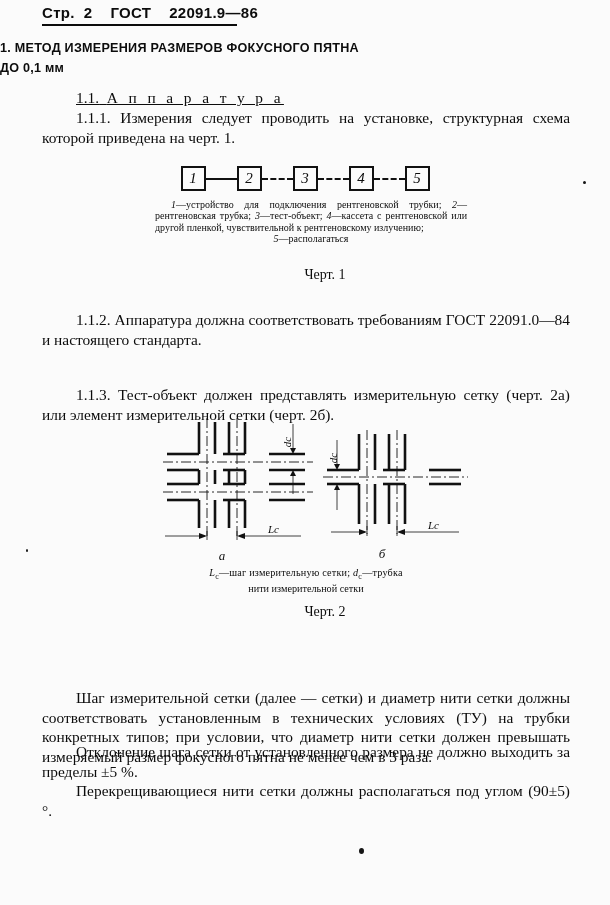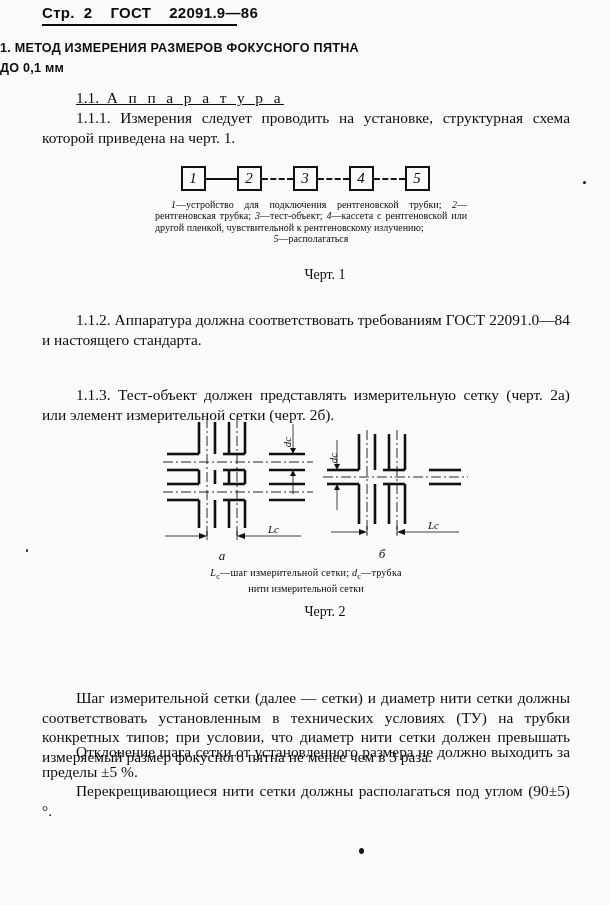--- a/index.html
+++ b/index.html
@@ -239,21 +239,21 @@
         <text x="174" y="40" font-size="11" text-anchor="middle" transform="rotate(-90 174 40)">dc</text>
         <text x="105" y="115" font-size="11">Lc</text>
         <text x="265" y="111" font-size="11">Lc</text>
         <text x="59" y="142" font-size="13" text-anchor="middle">а</text>
         <text x="219" y="140" font-size="13" text-anchor="middle">б</text>
       </g>
     </svg>
   </div>
 
   <div class="fig2-cap">
-    <span class="l1"><i>L</i><sub>с</sub><span>—шаг измерительной сетки; </span><i>d</i><sub>с</sub><span>—трубка</span></span>
+    <span class="l1"><i>L</i><sub>с</sub><span>—шаг измерительную сетки; </span><i>d</i><sub>с</sub><span>—трубка</span></span>
     <span class="l2">нити измерительной сетки</span>
   </div>
 
   <div class="chertcap" style="top:604px;">Черт. 2</div>
 
   <div class="para" style="top:644px;margin-top:44px;"><span class="ind"></span><span>Шаг измерительной сетки (далее — сетки) и диаметр нити сетки должны соответствовать установленным в технических условиях (ТУ) на трубки конкретных типов; при условии, что диаметр нити сетки должен превышать измеряемый размер фокусного пятна не менее чем в 3 раза.</span></div>
 
   <div class="para" style="top:742px;"><span class="ind"></span><span>Отклонение шага сетки от установленного размера не должно выходить за пределы ±5 %.</span></div>
 
   <div class="para" style="top:781px;"><span class="ind"></span><span>Перекрещивающиеся нити сетки должны располагаться под углом (90±5) °.</span></div>

